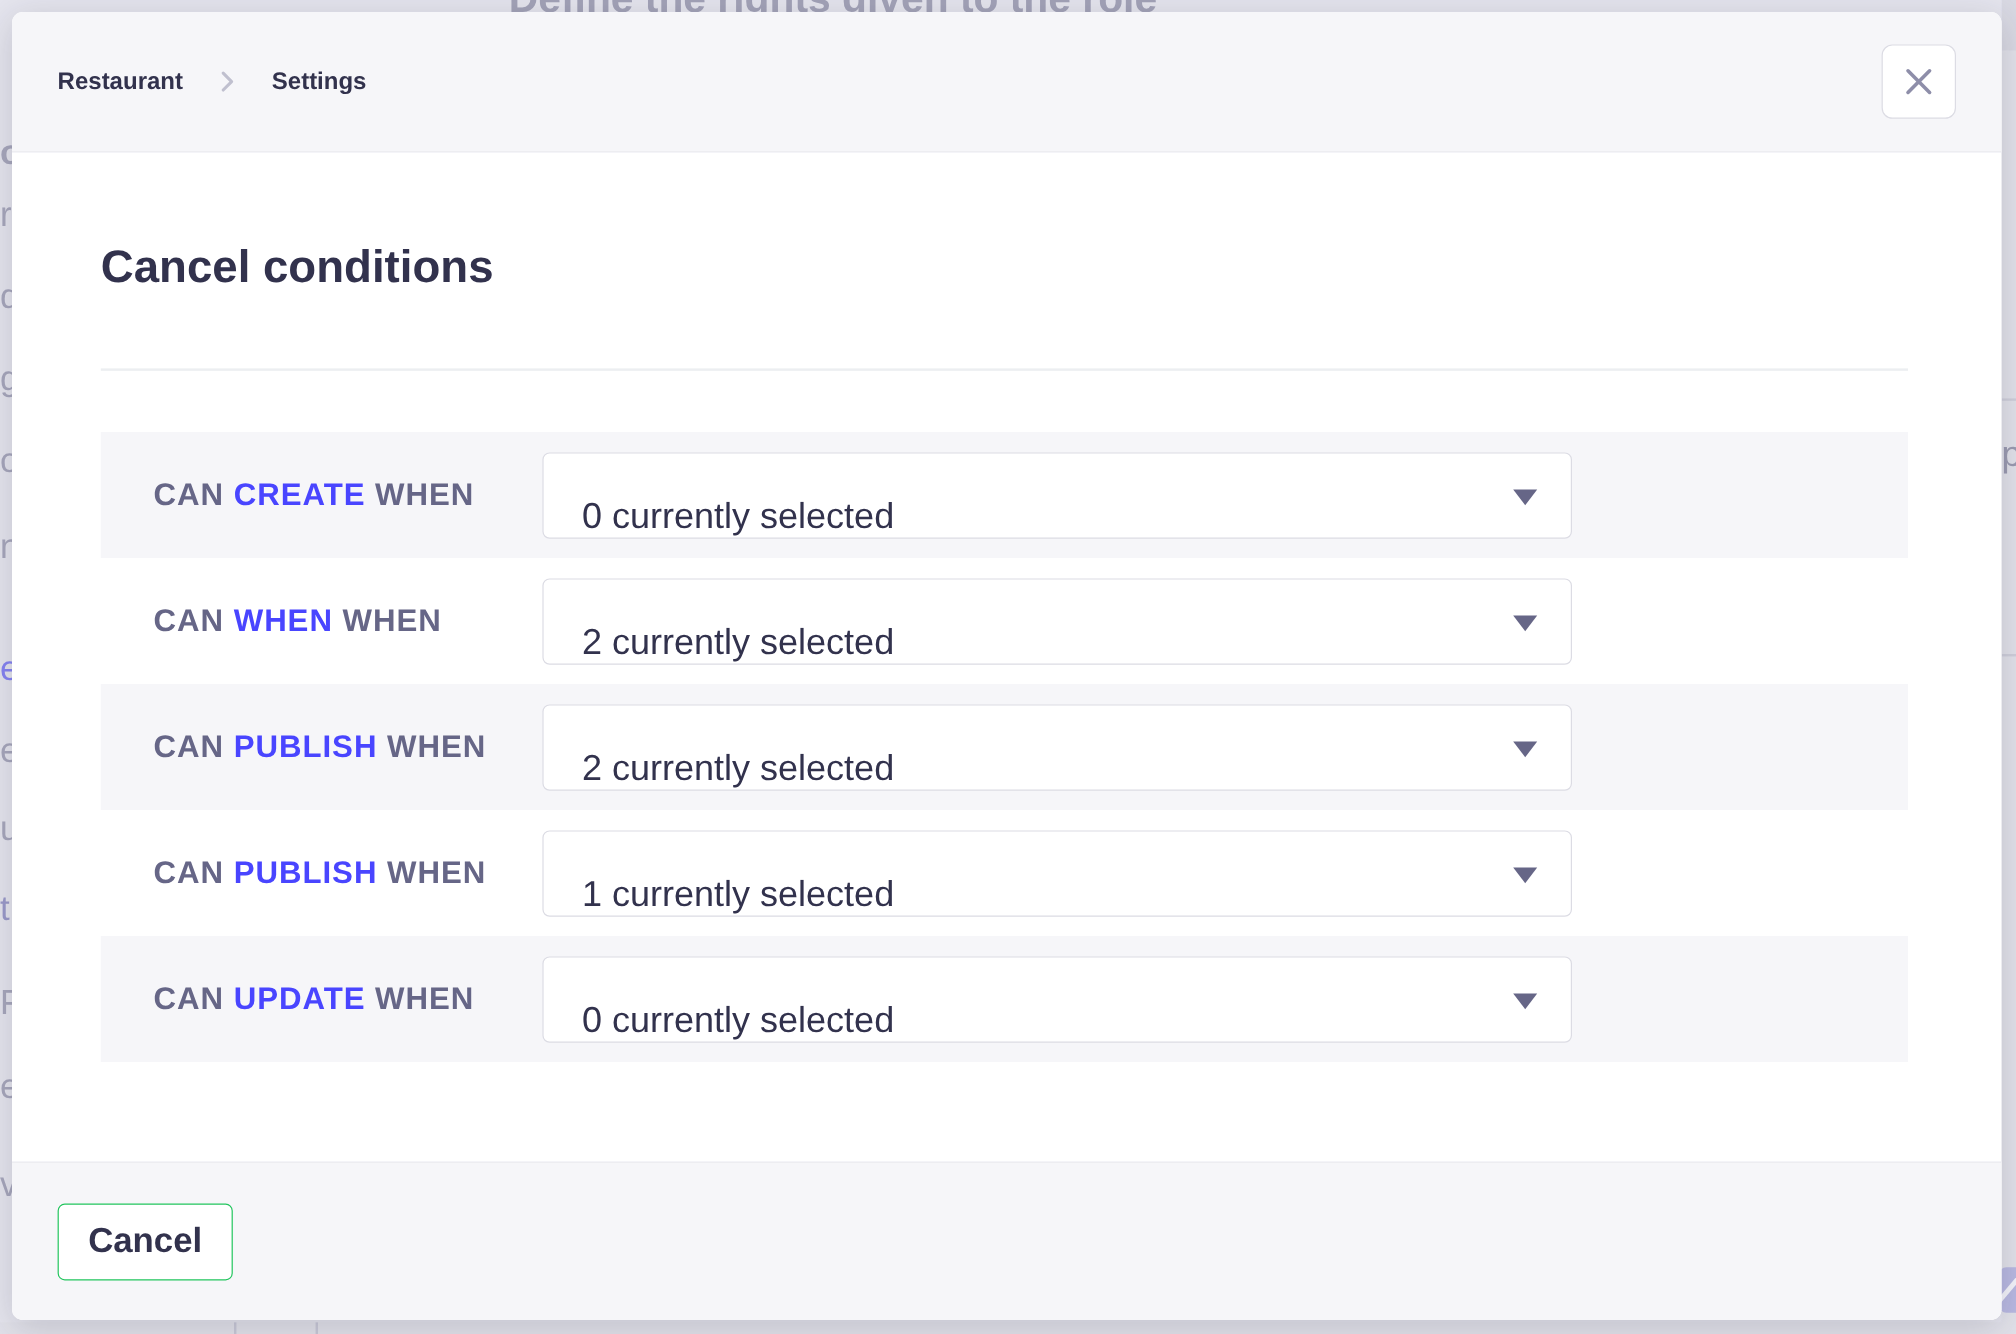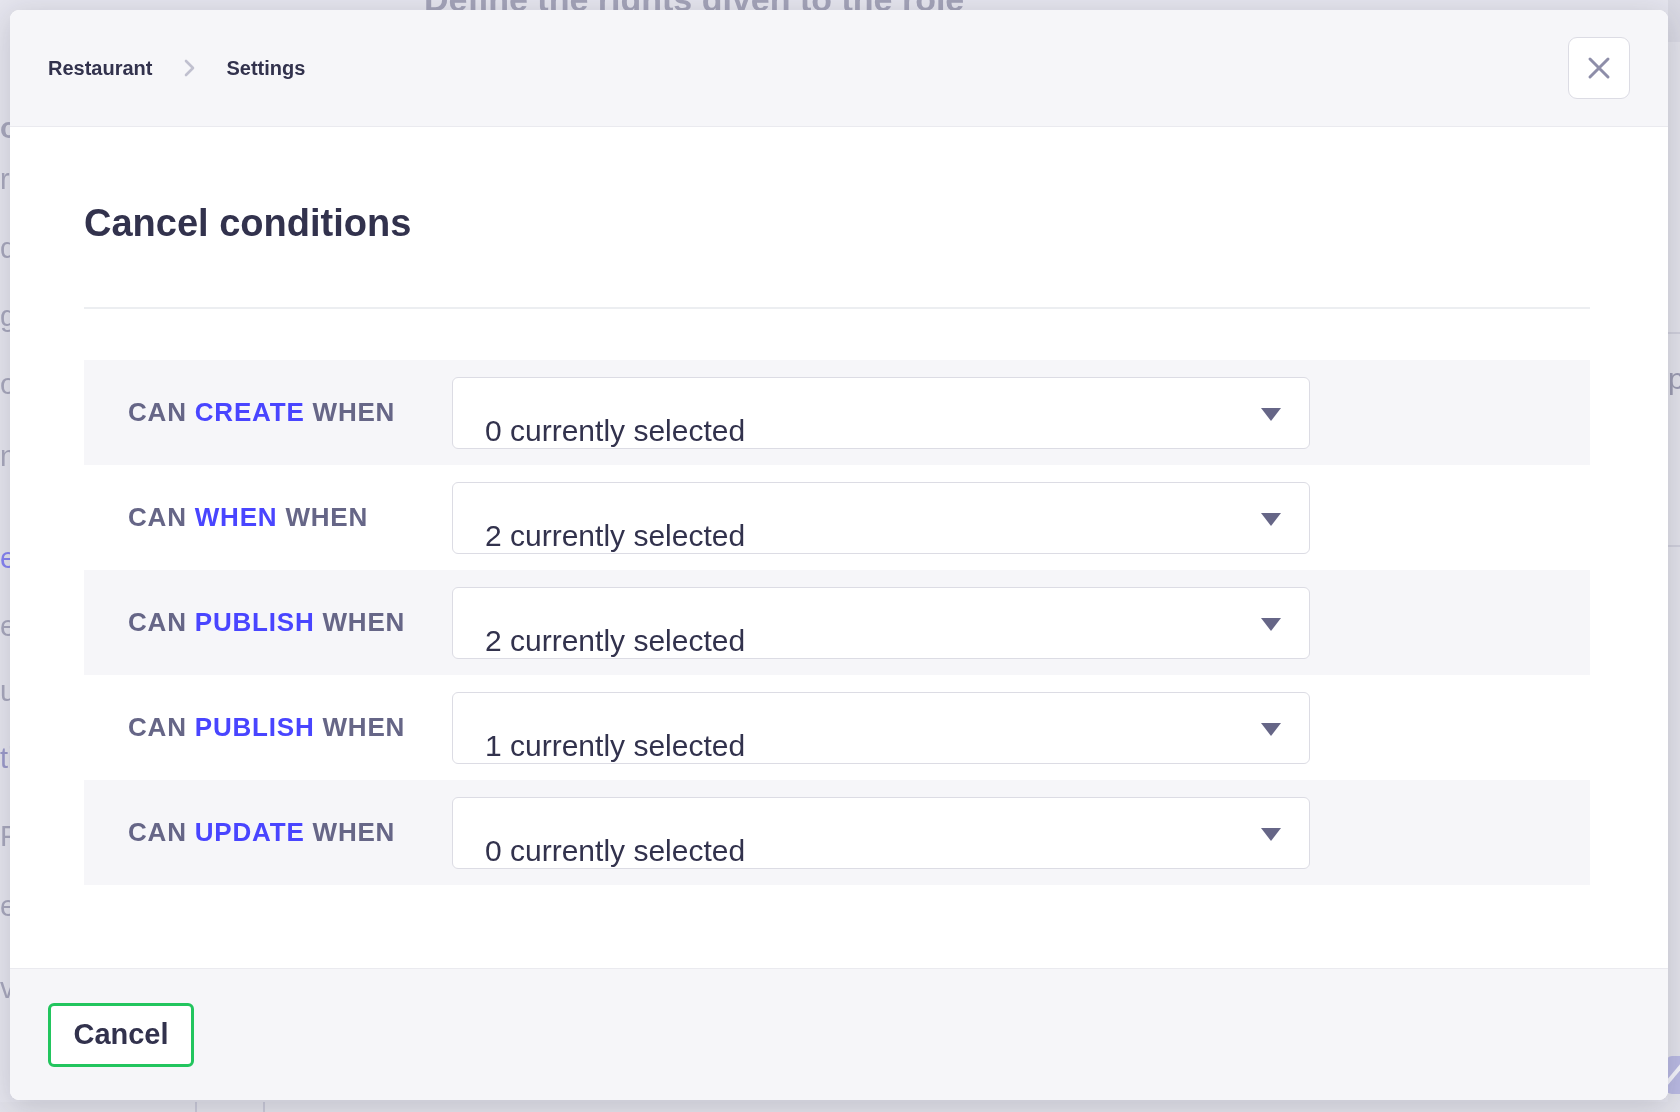--- a/index.html
+++ b/index.html
@@ -121,21 +121,21 @@
     background:#f6f6f9; border-top:1px solid #eaeaef;
     display:flex; align-items:center; justify-content:space-between;
     padding:0 38px;
   }
   .btn {
     height:64px; border-radius:6px; font-size:29px; font-weight:700;
     display:flex; align-items:center; justify-content:center;
     cursor:pointer; font-family:"Liberation Sans", sans-serif;
   }
   .btn-cancel {
-    width:146px; background:#ffffff; border:3px solid #22c55e; color:#32324d;
+    width:146px; background:#ffffff; border:1px solid #22c55e; color:#32324d;
   }
   .btn-apply {
     width:136px; background:#4945ff; border:1px solid #4945ff; color:#ffffff;
   }
 </style>
 </head>
 <body>
 
 <div class="screen">
 

